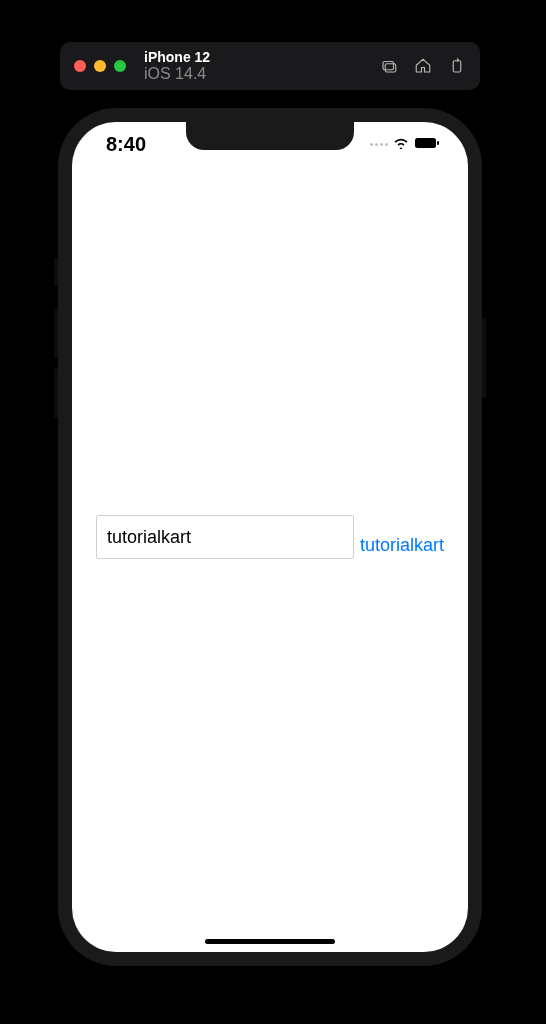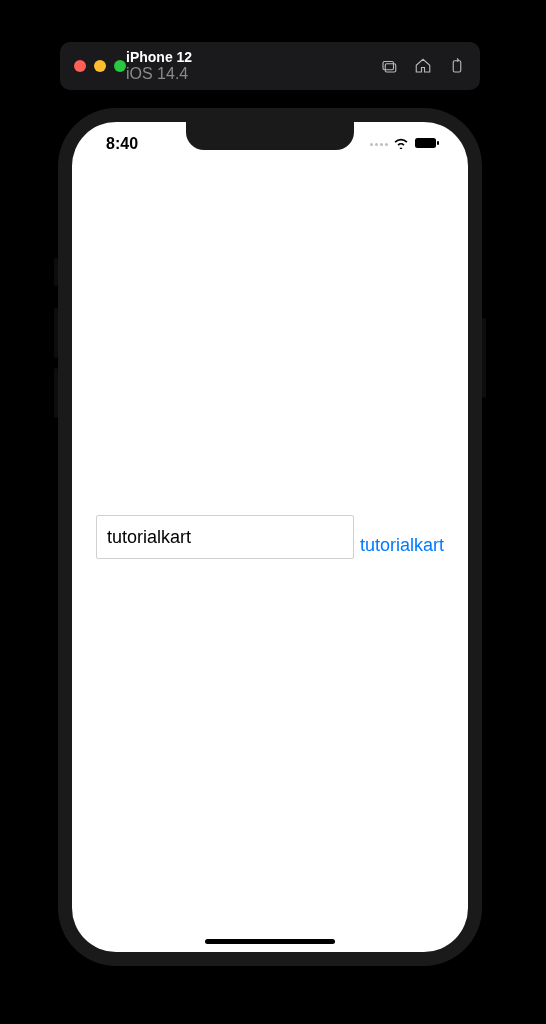--- a/index.html
+++ b/index.html
@@ -41,20 +41,21 @@
       width: 12px;
       height: 12px;
       border-radius: 50%;
     }
     
     .tl-red { background: #ff5f57; }
     .tl-yellow { background: #febc2e; }
     .tl-green { background: #28c840; }
     
     .sim-title-block {
+      margin-left: 18px;
       color: #fff;
       line-height: 1.1;
     }
     
     .sim-title {
       font-size: 14px;
       font-weight: 600;
     }
     
     .sim-subtitle {
@@ -140,21 +141,21 @@
       right: 0;
       height: 44px;
       display: flex;
       align-items: center;
       justify-content: space-between;
       padding: 0 28px;
       z-index: 5;
     }
     
     .status-time {
-      font-size: 16px;
+      font-size: 20px;
       font-weight: 600;
       color: #000;
       margin-left: 6px;
     }
     
     .status-right {
       display: flex;
       align-items: center;
       gap: 5px;
     }

